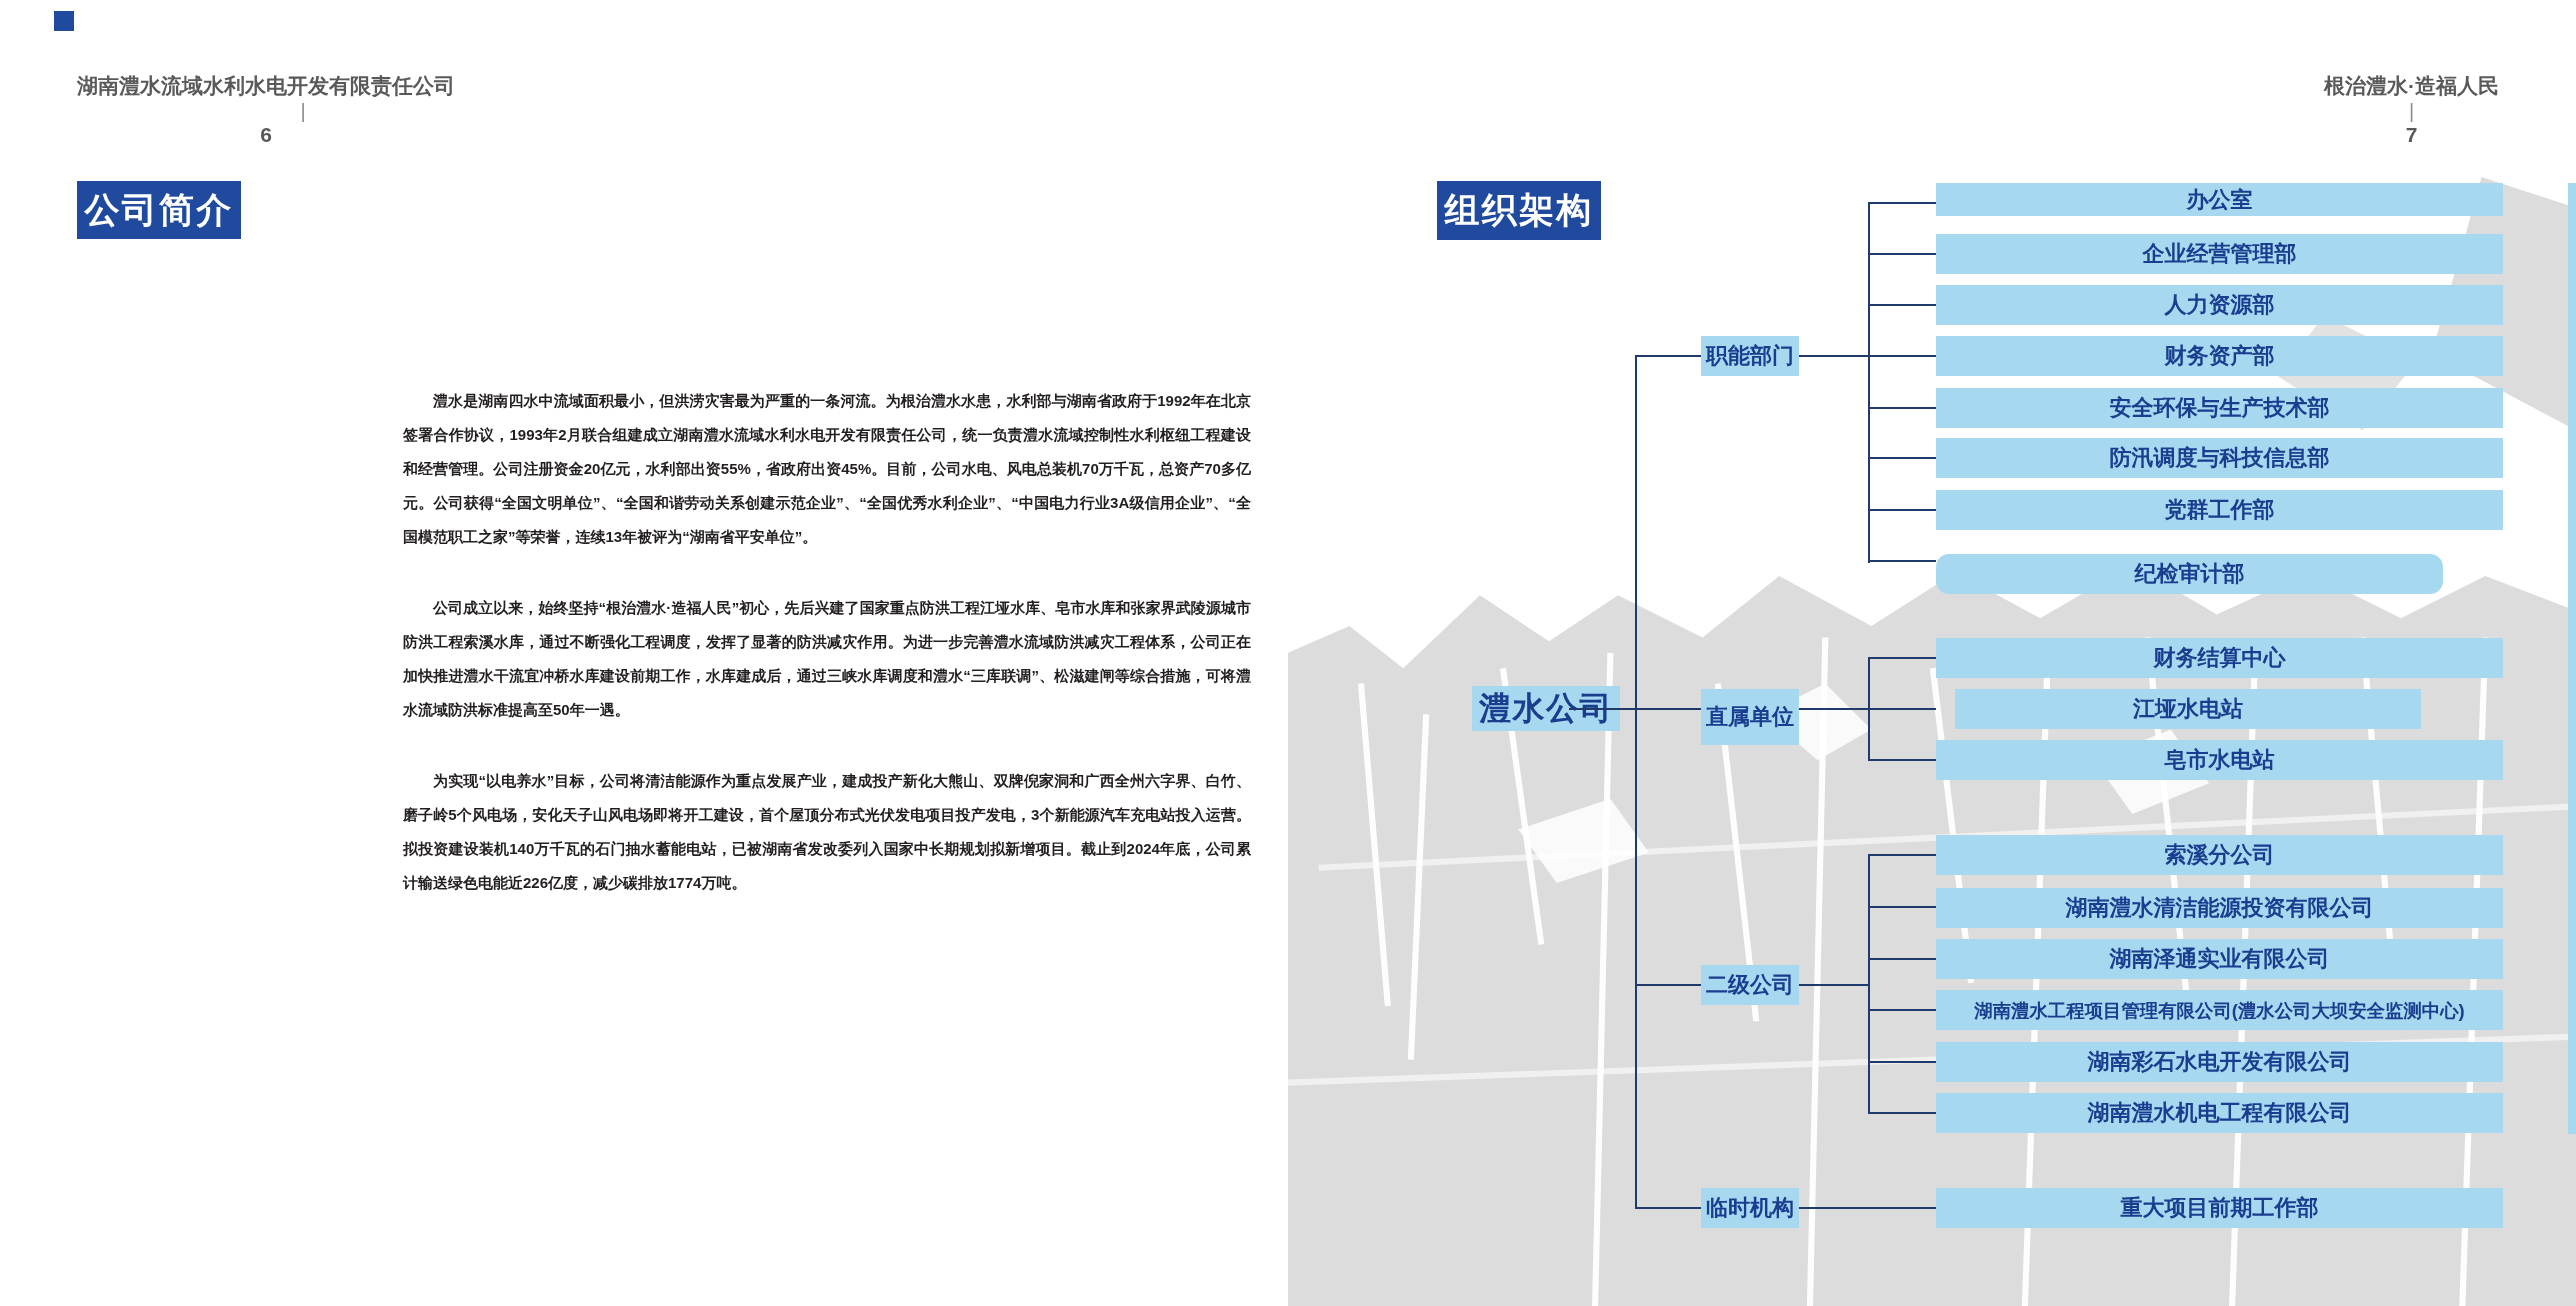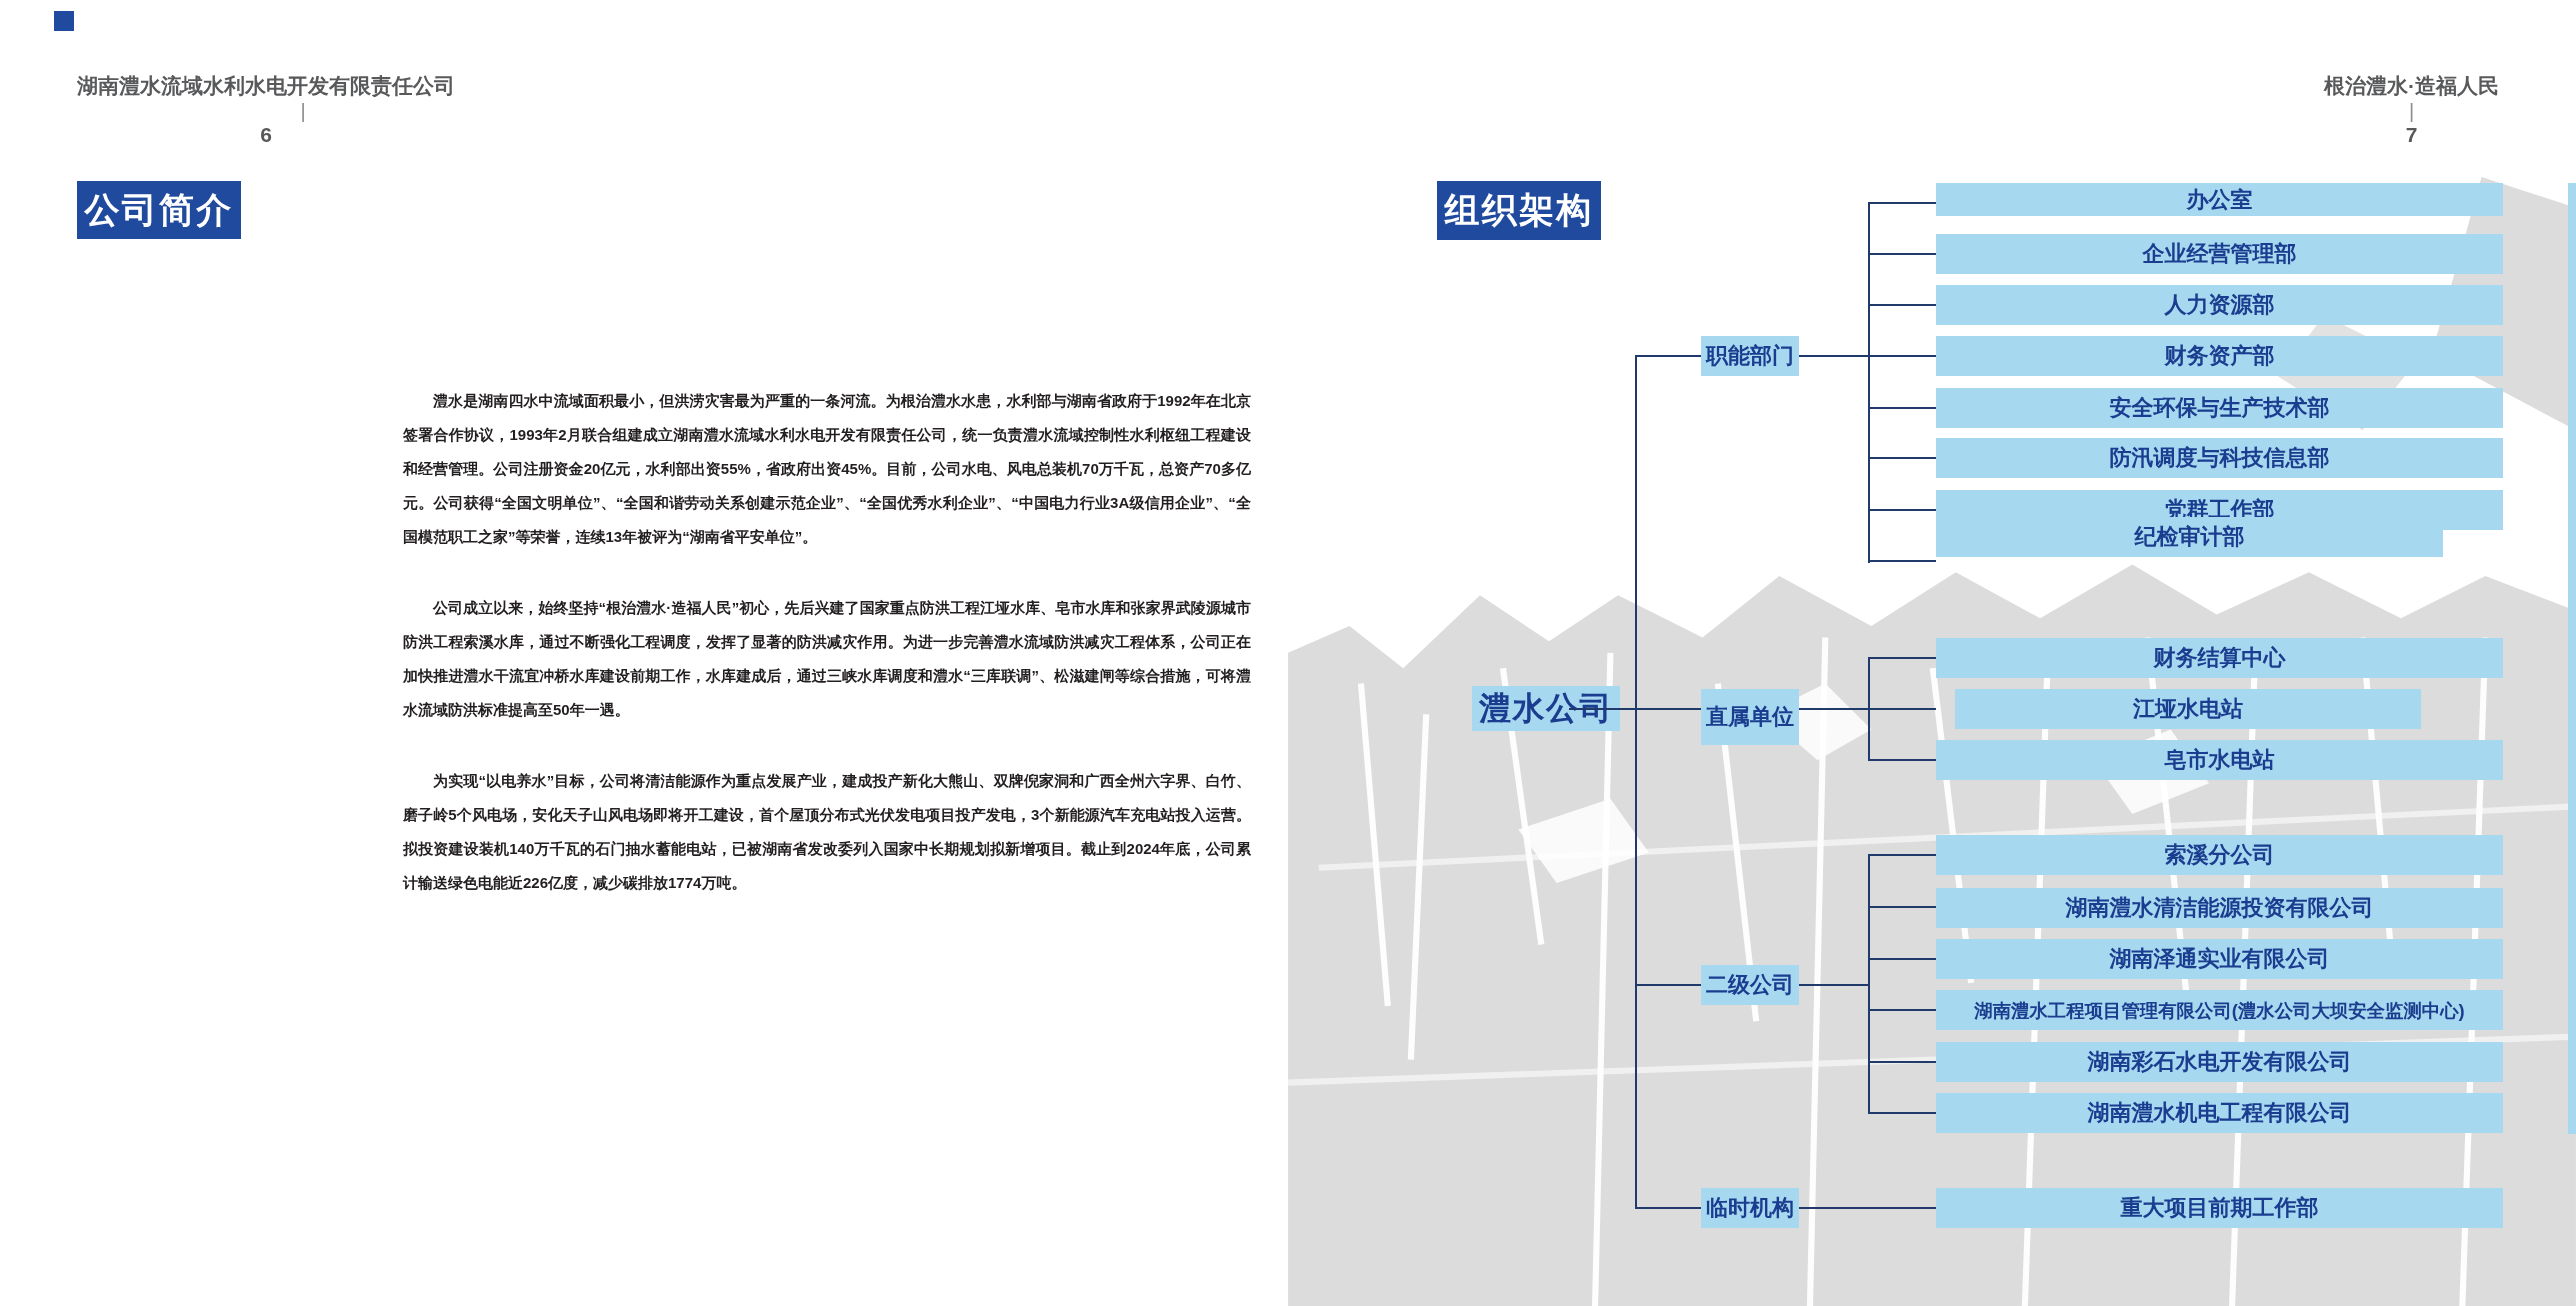--- a/index.html
+++ b/index.html
@@ -114,21 +114,21 @@
     <div class="cline" style="left: 1868px; top: 457px; width: 68px; height: 2.3px;"></div>
     <div class="cline" style="left: 1868px; top: 509px; width: 68px; height: 2.3px;"></div>
     <div class="cline" style="left: 1868px; top: 560px; width: 68px; height: 2.3px;"></div>
     <div class="org-box" style="left: 1936px; top: 183px; width: 567px; height: 33px;">办公室</div>
     <div class="org-box" style="left: 1936px; top: 234px; width: 567px; height: 40px;">企业经营管理部</div>
     <div class="org-box" style="left: 1936px; top: 285px; width: 567px; height: 40px;">人力资源部</div>
     <div class="org-box" style="left: 1936px; top: 336px; width: 567px; height: 40px;">财务资产部</div>
     <div class="org-box" style="left: 1936px; top: 388px; width: 567px; height: 40px;">安全环保与生产技术部</div>
     <div class="org-box" style="left: 1936px; top: 490px; width: 567px; height: 40px;">党群工作部</div>
     <div class="org-box" style="left: 1936px; top: 438px; width: 567px; height: 40px;">防汛调度与科技信息部</div>
-    <div class="org-box" style="left: 1936px; top: 517px; width: 507px; height: 40px;">纪检审计部</div>
+    <div class="org-box" style="left: 1936px; top: 554px; width: 507px; height: 40px; border-radius: 13px;">纪检审计部</div>
     <div class="cline" style="left: 1635px; top: 708px; width: 66px; height: 2.3px;"></div>
     <div class="org-box" style="left: 1701px; top: 689px; width: 98px; height: 56px; font-family: Liberation Mono, monospace;">直属单位</div>
     <div class="cline" style="left: 1799px; top: 708px; width: 71px; height: 2.3px;"></div>
     <div class="cline" style="left: 1868px; top: 657px; width: 2.3px; height: 104px;"></div>
     <div class="cline" style="left: 1868px; top: 657px; width: 68px; height: 2.3px;"></div>
     <div class="cline" style="left: 1868px; top: 708px; width: 68px; height: 2.3px;"></div>
     <div class="cline" style="left: 1868px; top: 759px; width: 68px; height: 2.3px;"></div>
     <div class="org-box" style="left: 1936px; top: 638px; width: 567px; height: 40px;">财务结算中心</div>
     <div class="org-box" style="left: 1936px; top: 689px; width: 466px; height: 40px; margin-left: 19px;">江垭水电站</div>
     <div class="org-box" style="left: 1936px; top: 740px; width: 567px; height: 40px;">皂市水电站</div>

